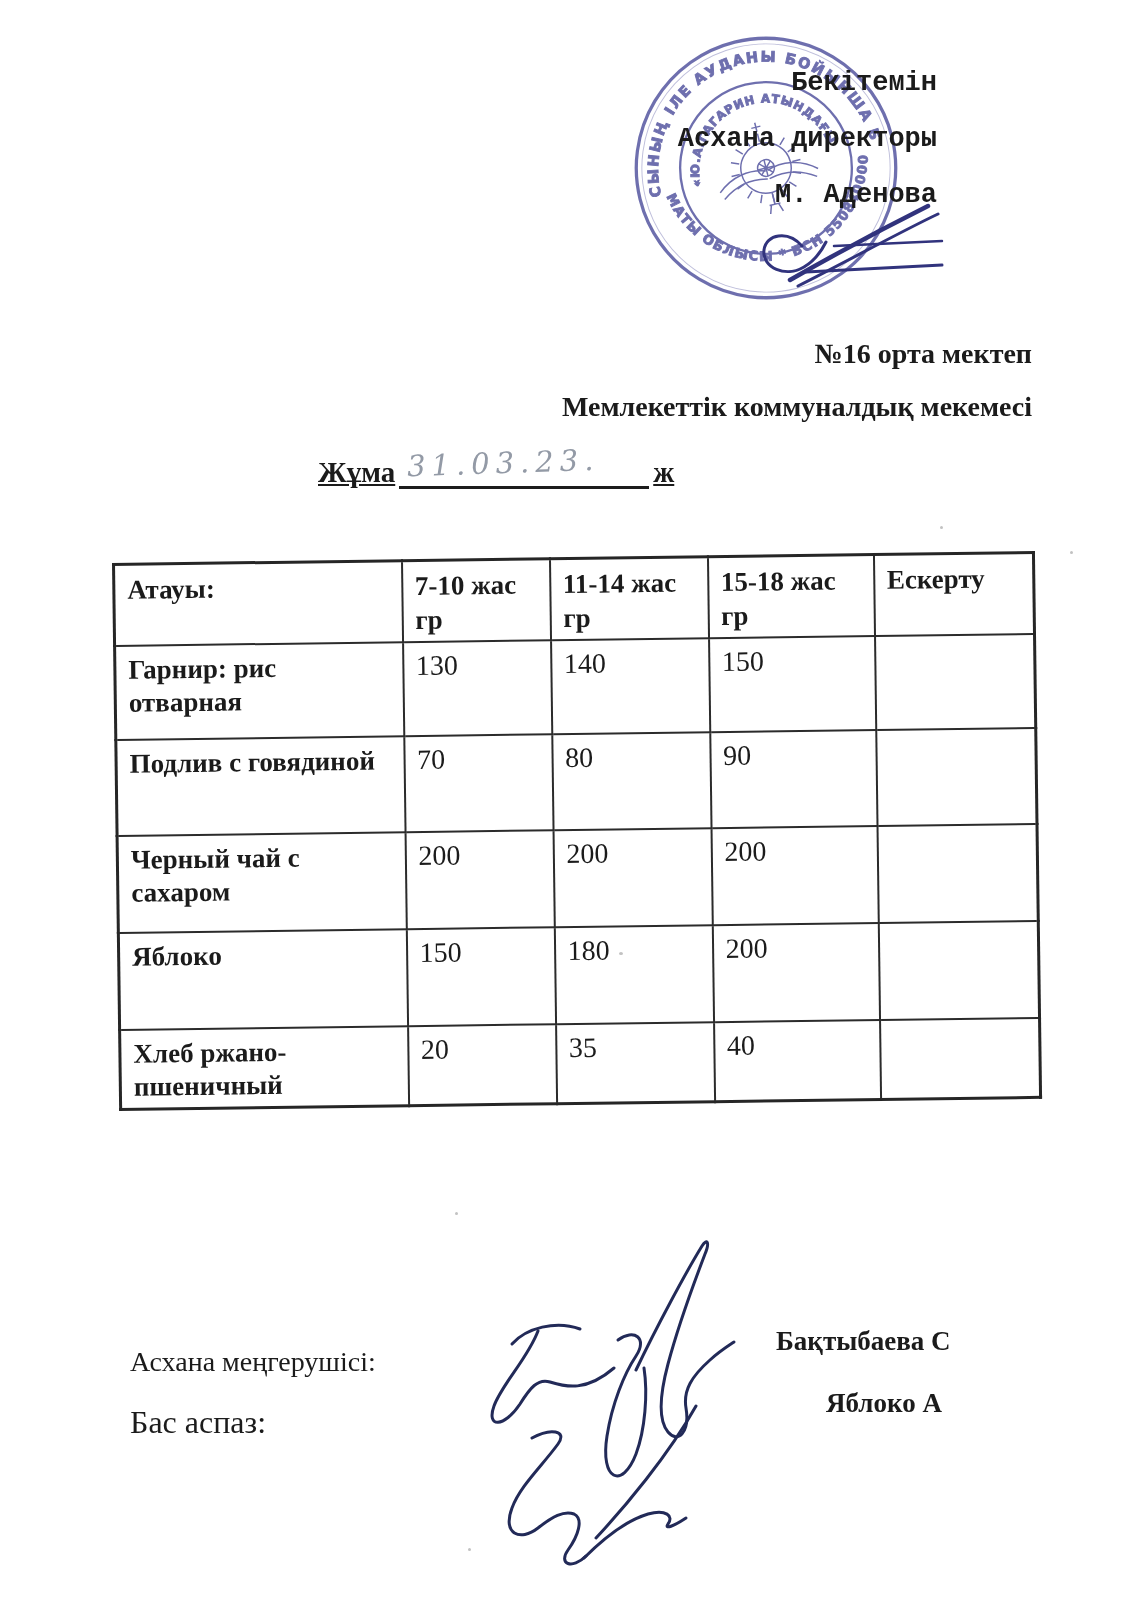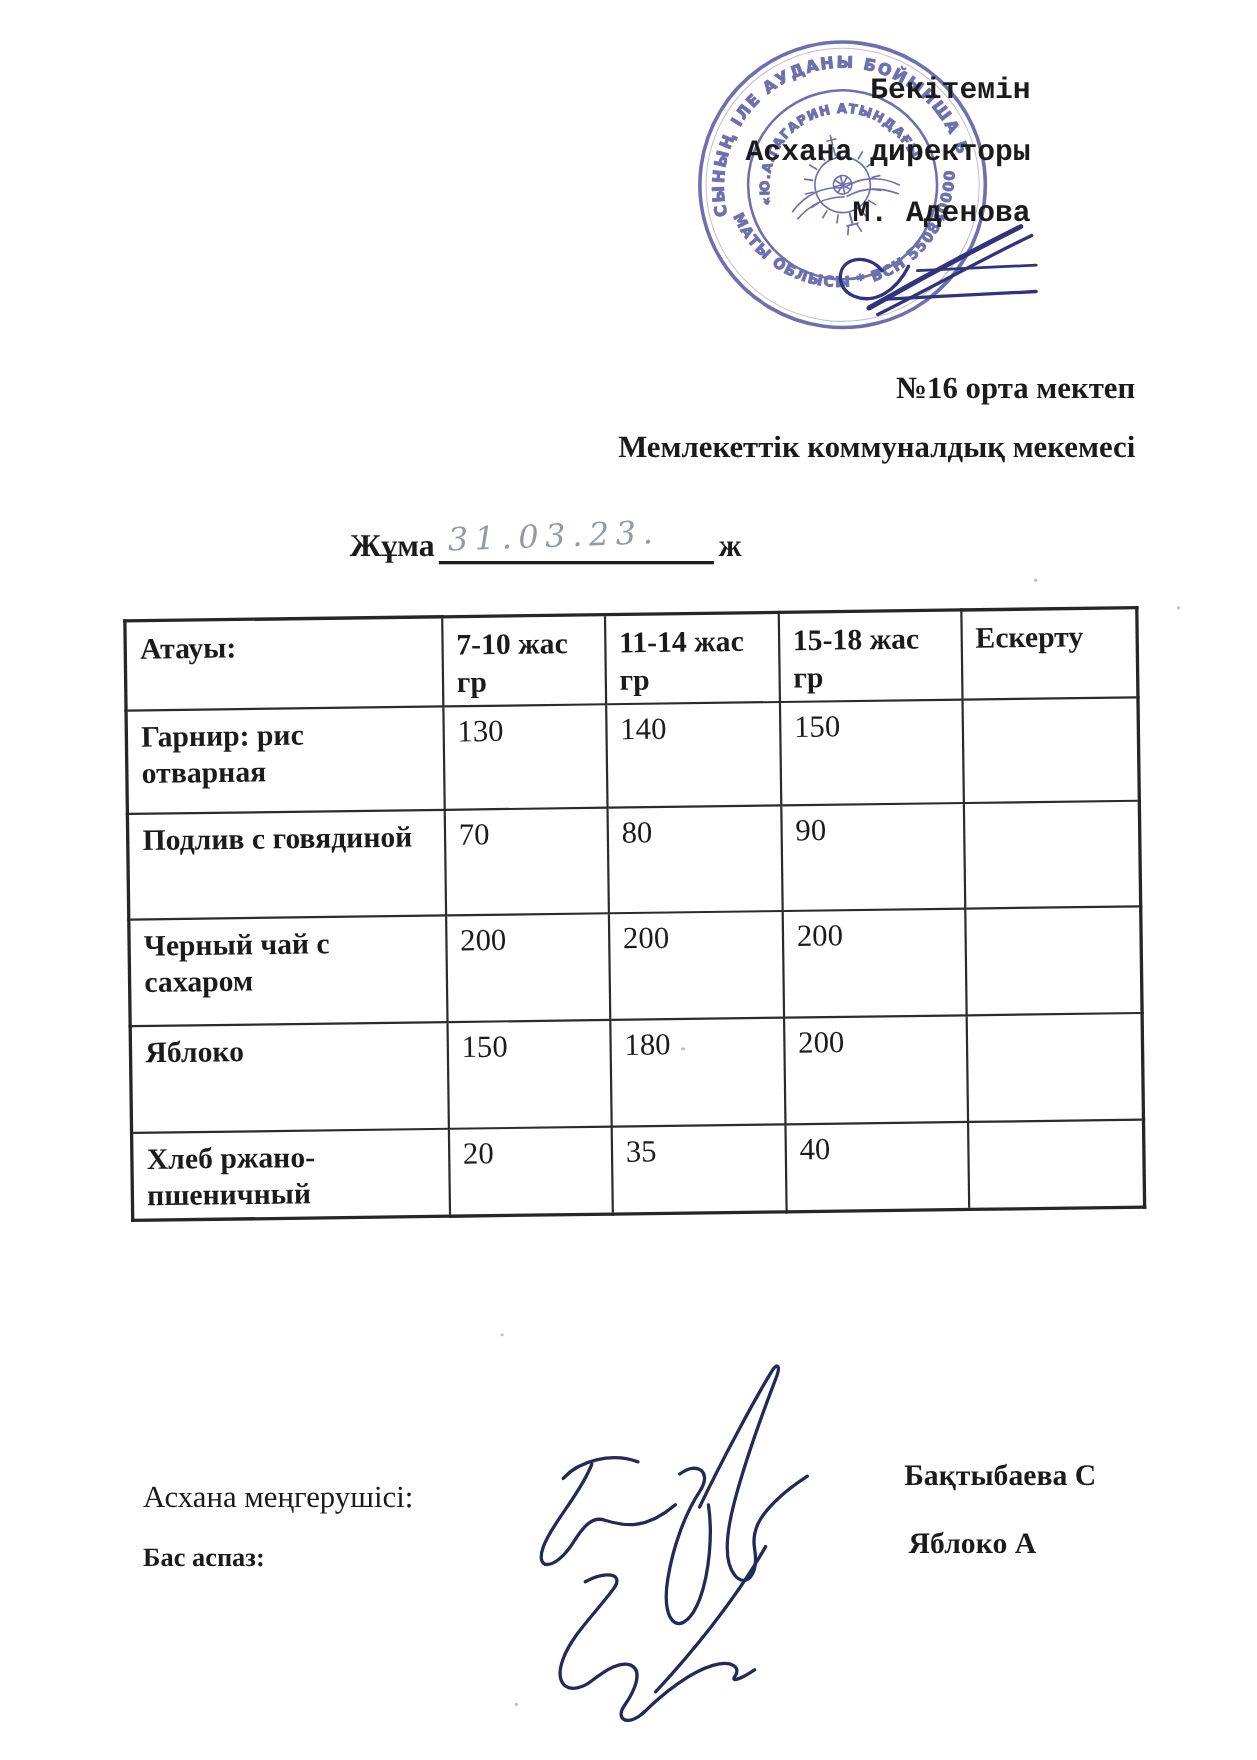--- a/index.html
+++ b/index.html
@@ -21,21 +21,21 @@
 
   
   .dir-sig{left:740px;top:194px;width:208px;height:100px;}
   .dir-sig path{stroke:#31337d;fill:none;stroke-linecap:round;}
 
   
   .titles{left:52px;top:338px;width:980px;text-align:right;}
   .titles .t1{font-size:28px;font-weight:700;}
   .titles .t2{font-size:28px;font-weight:700;margin-top:21px;}
 
-  .dateline{left:318px;top:476px;font-size:29px;font-weight:700;white-space:nowrap;}
+  .dateline{left:318px;top:452px;font-size:29px;font-weight:700;white-space:nowrap;text-decoration:underline;}
   .date-underline{display:inline-block;width:250px;border-bottom:3px solid #1d1d1d;position:relative;height:34px;vertical-align:bottom;margin:0 4px;}
   .date-hw{
     position:absolute;left:8px;top:-6px;
     font-family:"DejaVu Serif",serif;font-style:italic;font-weight:400;
     font-size:29px;letter-spacing:6px;color:#939aa6;transform:rotate(-2deg);
     white-space:nowrap;
   }
 
   
   .menu-wrap{left:112px;top:563px;width:920px;transform:rotate(-0.75deg);transform-origin:0 0;}
@@ -50,22 +50,22 @@
   .val-cell{font-size:28px;font-weight:400;}
   tr.hr{height:78px;}
   tr.r0{height:94px;}
   tr.r1{height:96px;}
   tr.r2{height:97px;}
   tr.r3{height:97px;}
   tr.r4{height:78px;}
 
   
   .role1{left:130px;top:1346px;font-size:28px;font-weight:400;}
-  .role2{left:130px;top:1404px;font-size:24px;font-weight:700;}
-  .name1{left:822px;top:1326px;font-size:27px;font-weight:700;}
+  .role2{left:130px;top:1404px;font-size:32px;font-weight:400;}
+  .name1{left:776px;top:1326px;font-size:27px;font-weight:700;}
   .name2{left:826px;top:1388px;font-size:27px;font-weight:700;}
   .big-sig{left:428px;top:1188px;width:322px;height:384px;}
   .big-sig path{stroke:#222a58;fill:none;stroke-linecap:round;stroke-linejoin:round;}
 
   .speck{background:#8f8f8f;border-radius:50%;opacity:.55;}
 </style>
 </head>
 <body>
 
 <svg class="abs stamp" viewBox="0 0 300 300">

